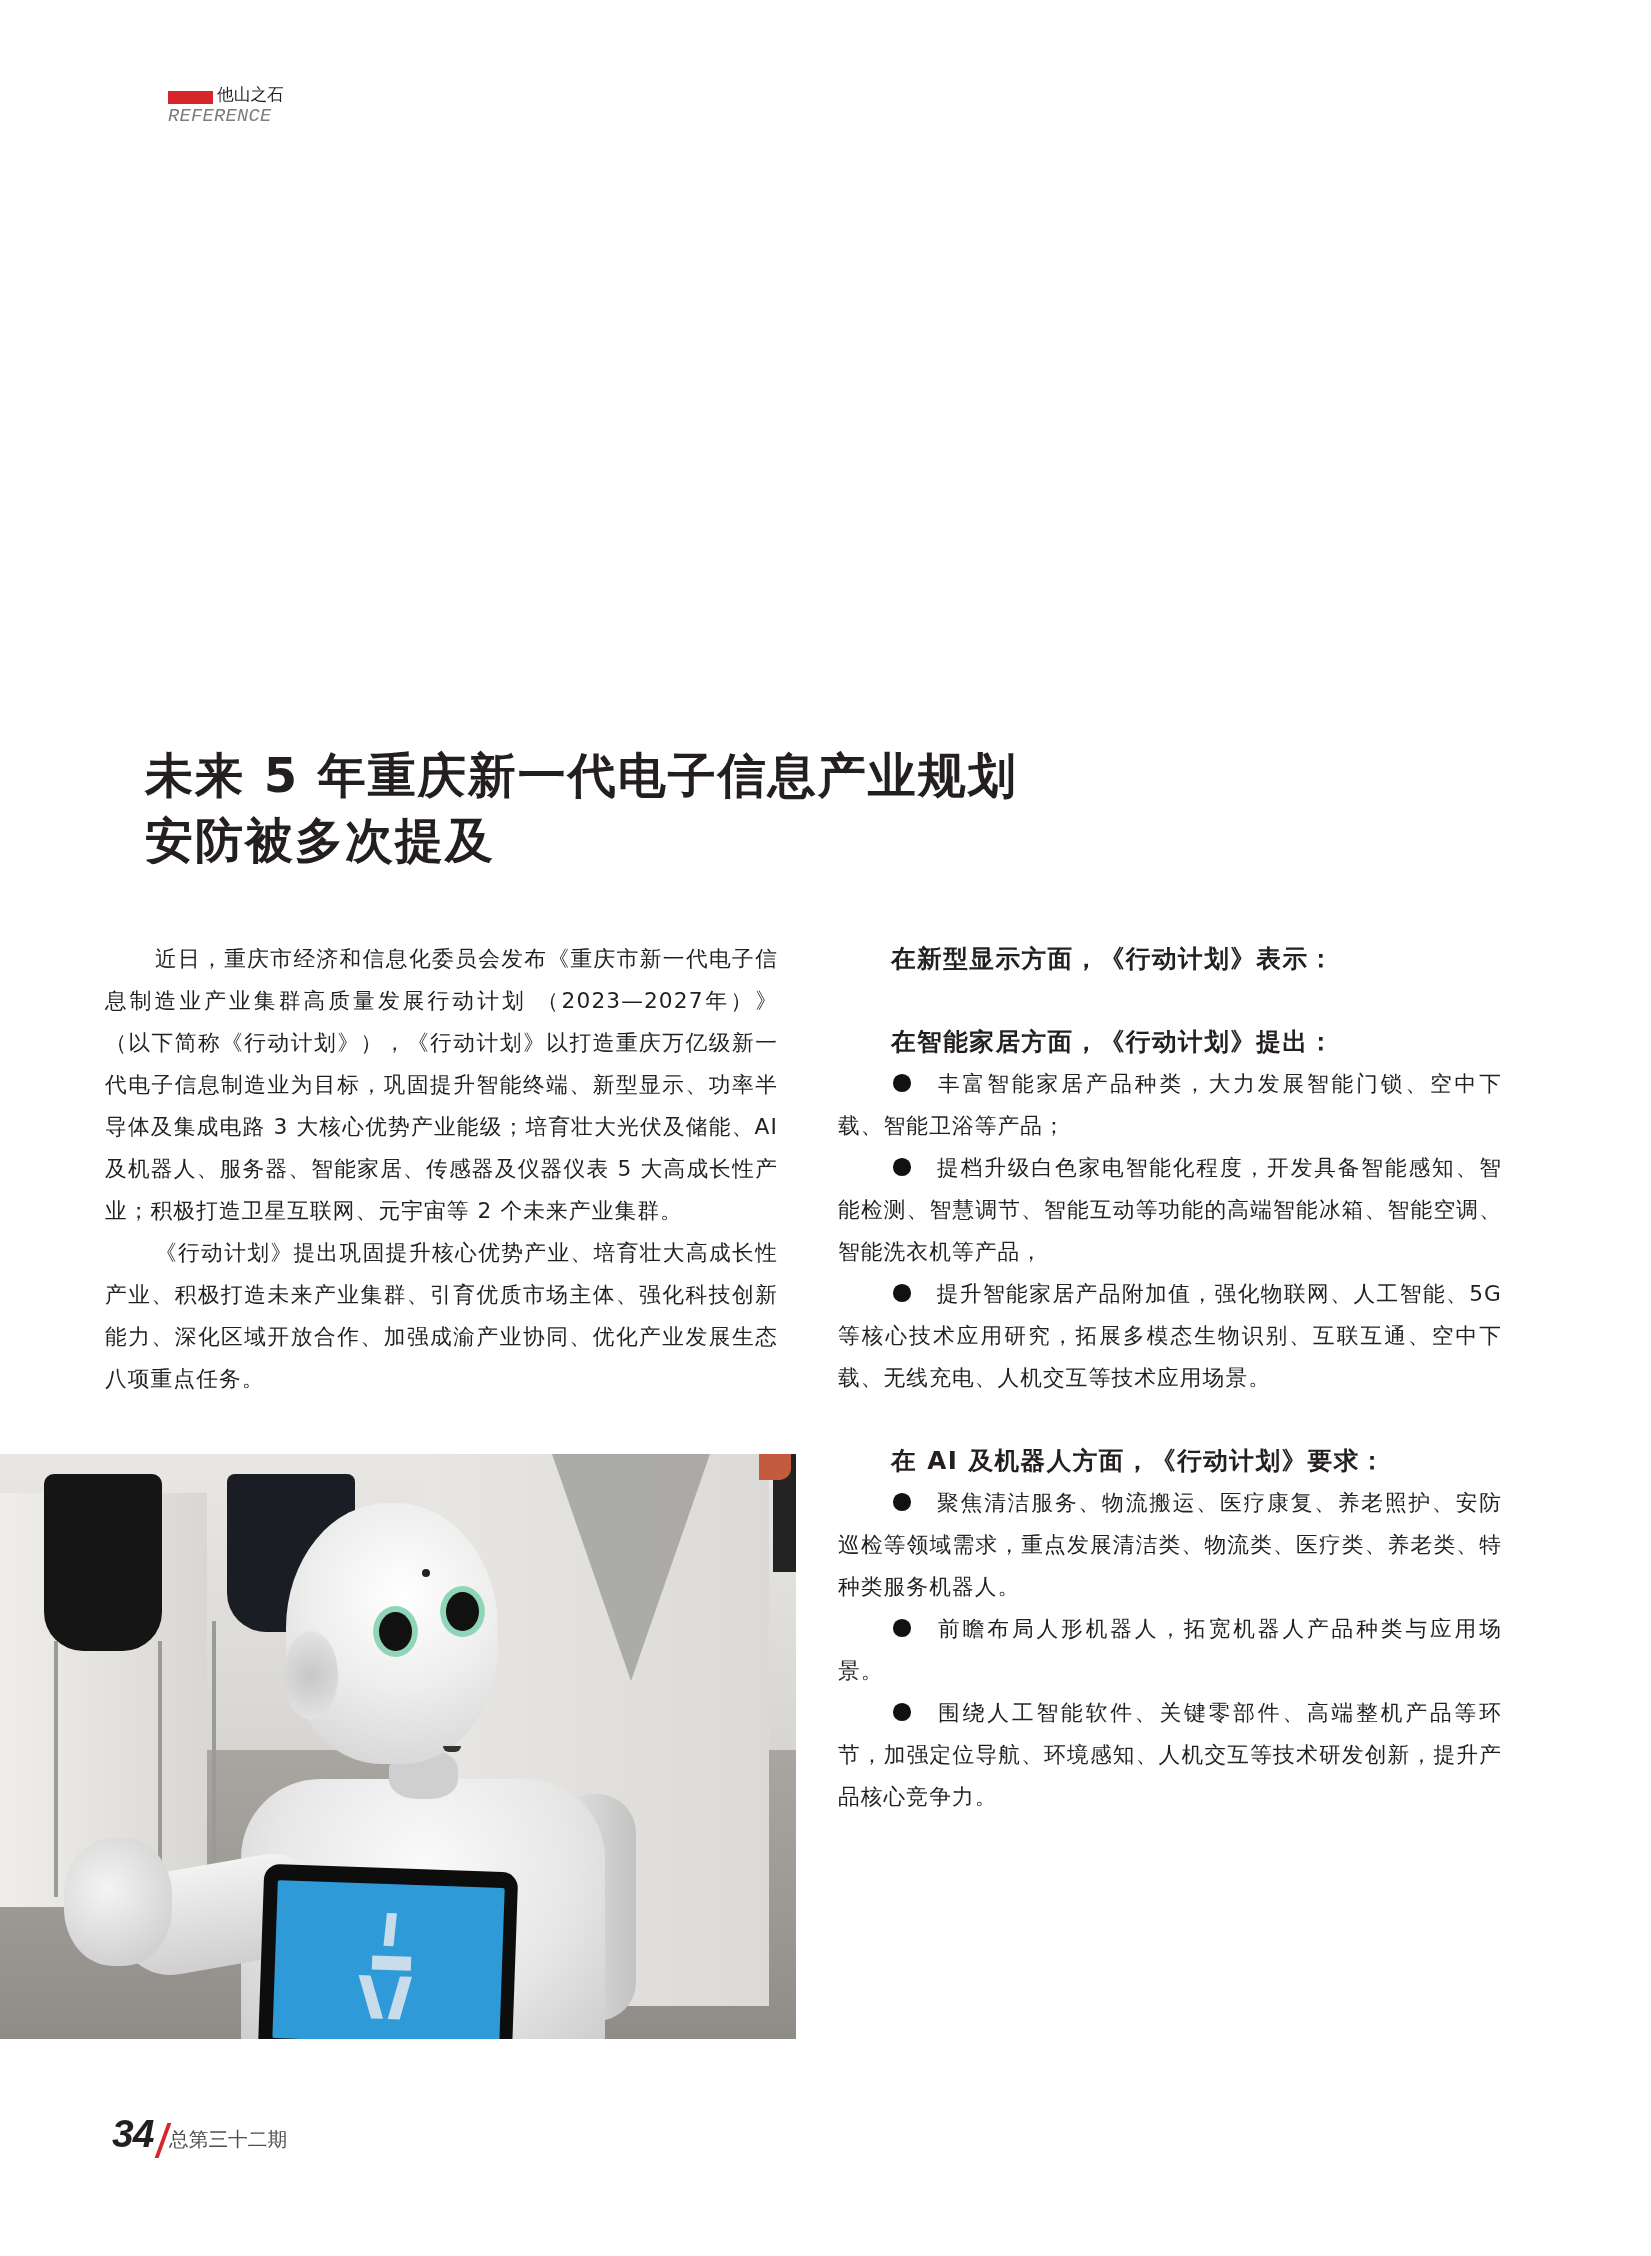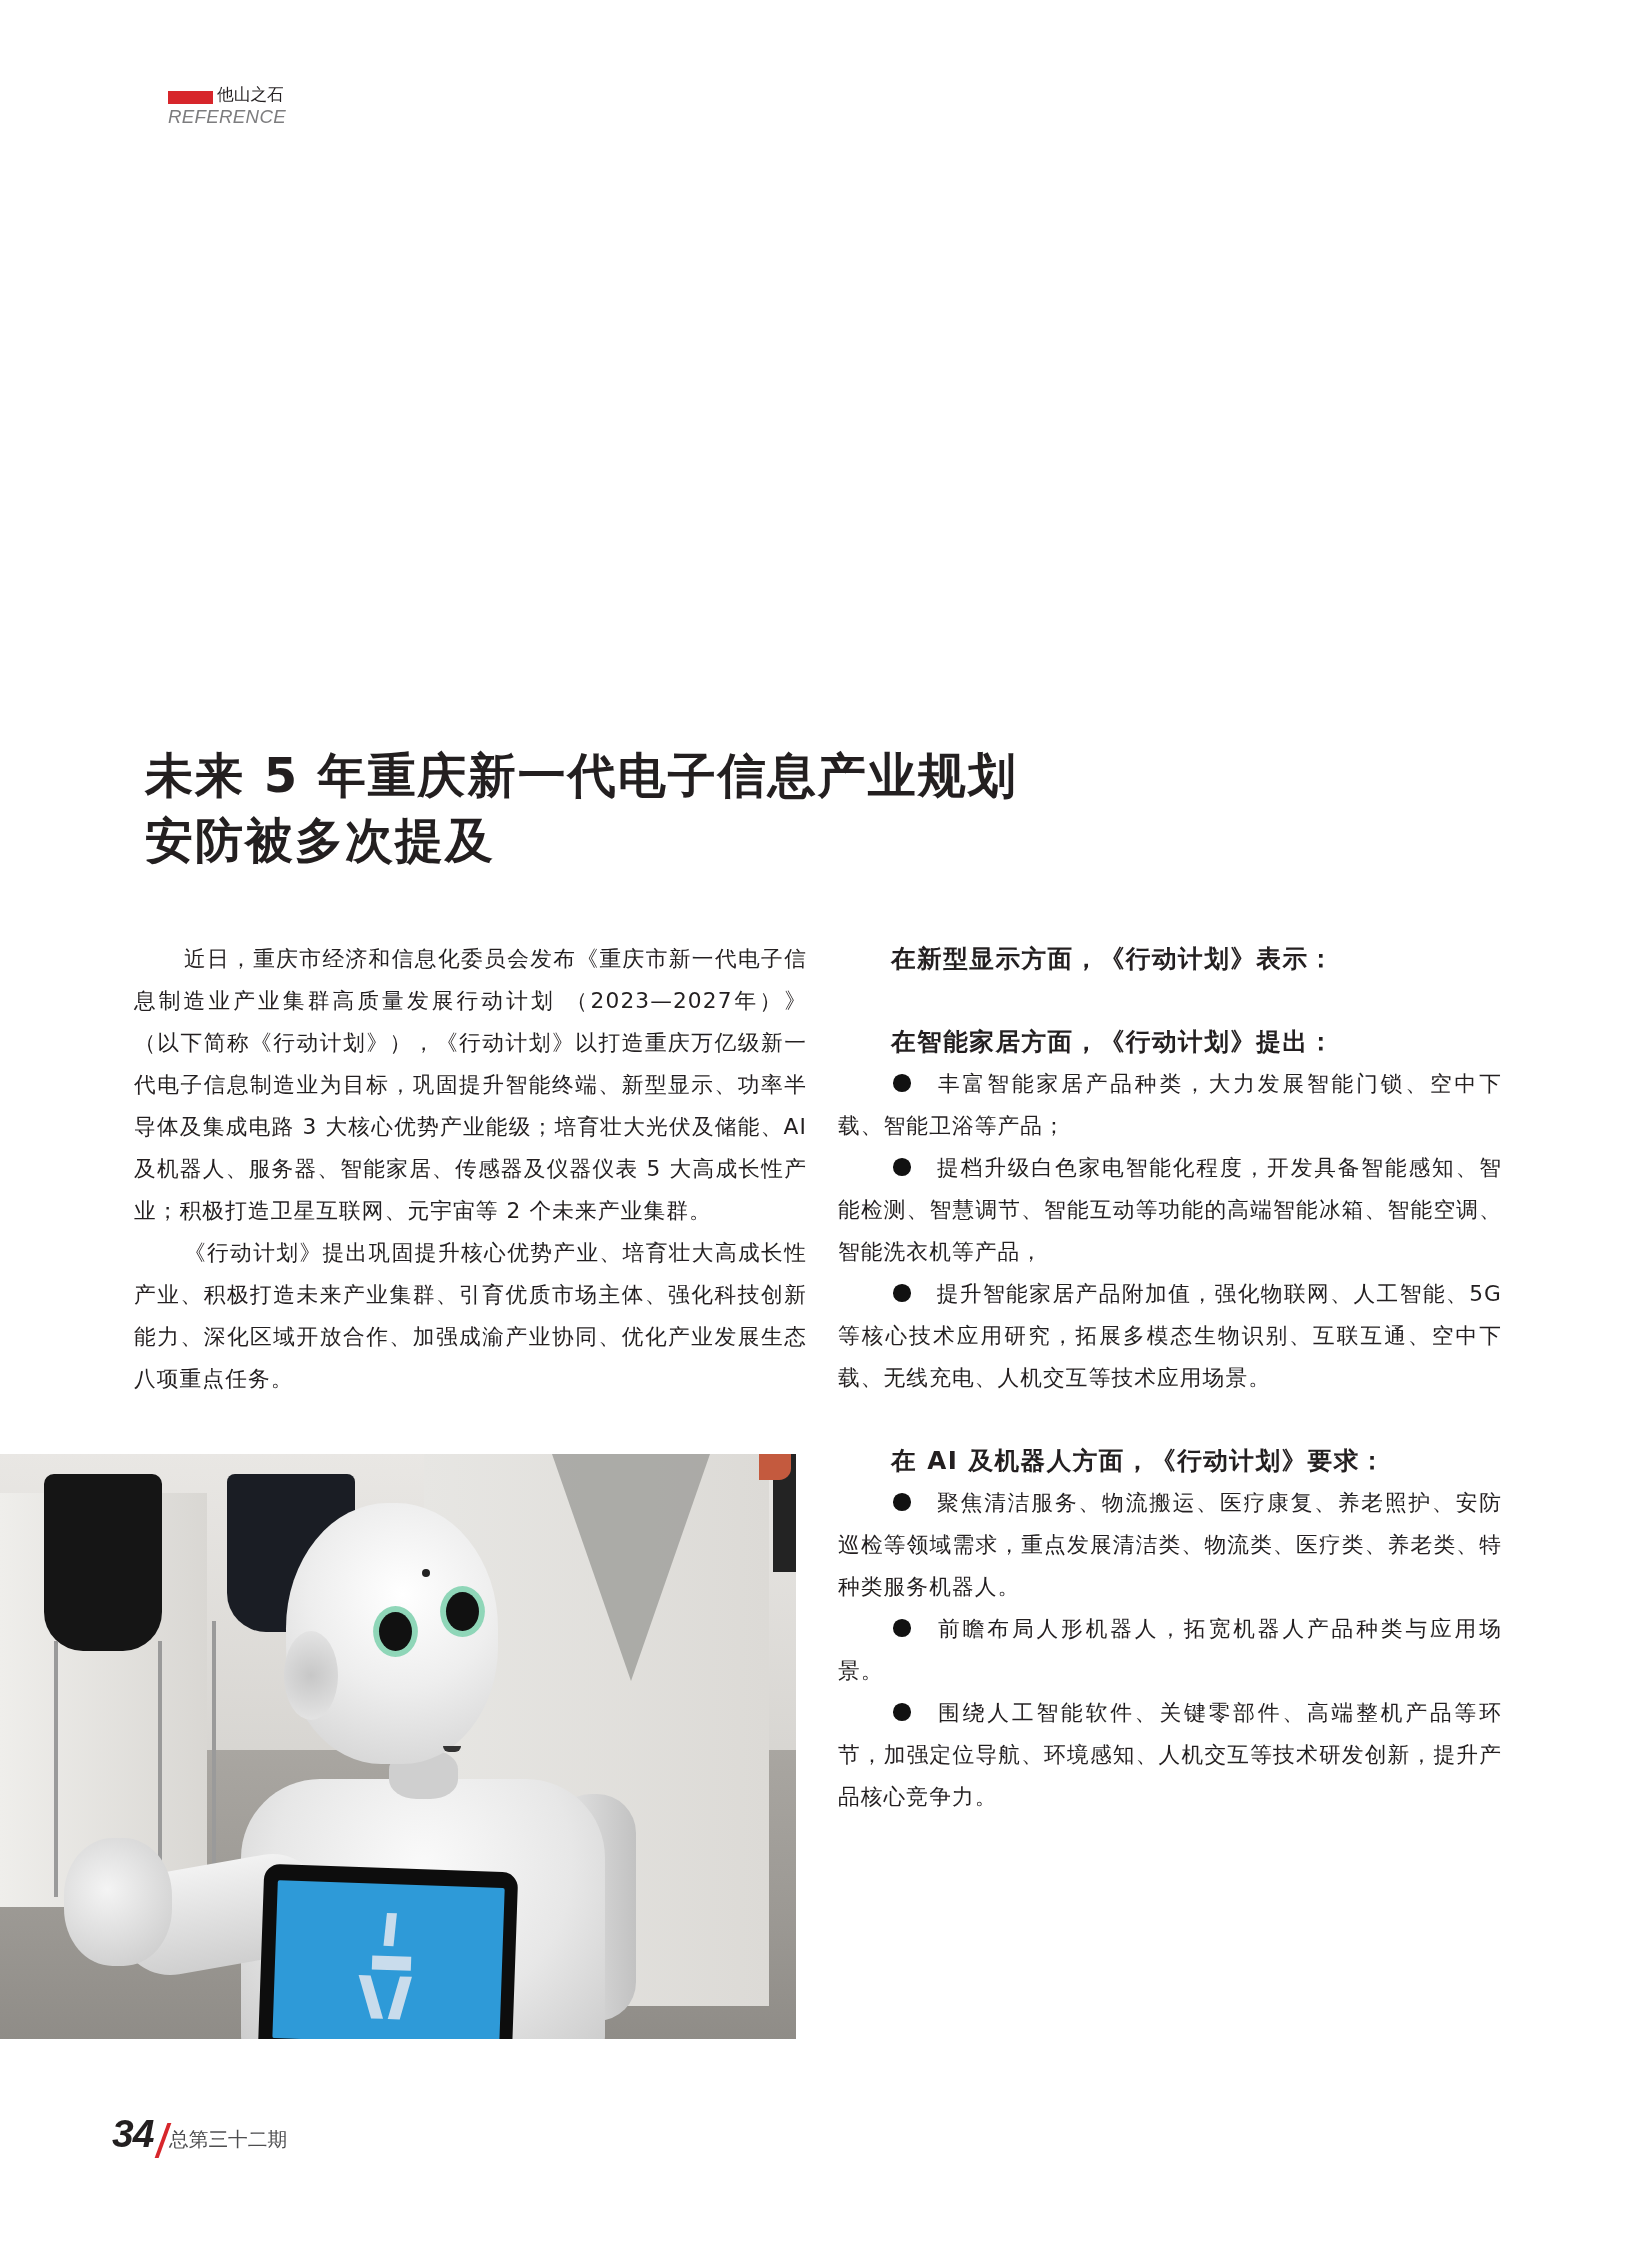--- a/index.html
+++ b/index.html
@@ -3,31 +3,31 @@
 <meta charset="utf-8">
 <style>
   html, body { margin:0; padding:0; background:#ffffff; }
   body { width:1652px; height:2257px; position:relative; overflow:hidden;
          font-family:"DejaVu Sans","Liberation Sans",sans-serif; color:#231f20; }
   .abs { position:absolute; }
 
   
   .logo-bar { left:168px; top:91px; width:45px; height:12.8px; background:#d7262b; }
   .logo-cn { left:217px; top:84px; font-size:16.7px; line-height:21.7px; color:#231f20; letter-spacing:0px; }
-  .logo-en { left:168px; top:106px; font-family:Liberation Sans, sans-serif; font-style:italic;
+  .logo-en { left:168px; top:106px; font-family:Liberation Mono, monospace; font-style:italic;
              font-size:18.7px; line-height:21.7px; color:#7d7d7f; letter-spacing:0.3px; }
 
   
   .title { left:133px; top:731px; width:1281px; font-family:"DejaVu Sans",sans-serif; font-weight:bold;
            font-size:48px; line-height:65px; color:#231f20; letter-spacing:2px; }
   .title div { white-space:nowrap; }
 
   
   .col { font-size:21.7px; line-height:42px; color:#231f20; text-align:justify; letter-spacing:1.1px; }
-  .col-left { left:134px; top:938px; width:673px; }
+  .col-left { left:105px; top:938px; width:673px; }
   .col-right { left:838px; top:938px; width:664px; }
   .col p { margin:0; text-indent:2.3em; }
   .col h3 { margin:0; font-size:24.6px; font-weight:bold; line-height:42px; padding-left:53px; letter-spacing:1.5px; }
   .col .gap { height:41px; }
   .bullet-p { text-indent:0 !important; }
   .bullet-p .bul { display:inline-block; width:17.7px; height:17.7px; border-radius:50%; background:#111;
                    margin-left:55px; margin-right:25.6px; vertical-align:-1px; }
 
   
   .photo { left:0; top:1454px; width:796px; height:585px; overflow:hidden; background:#b9b6b1; }

